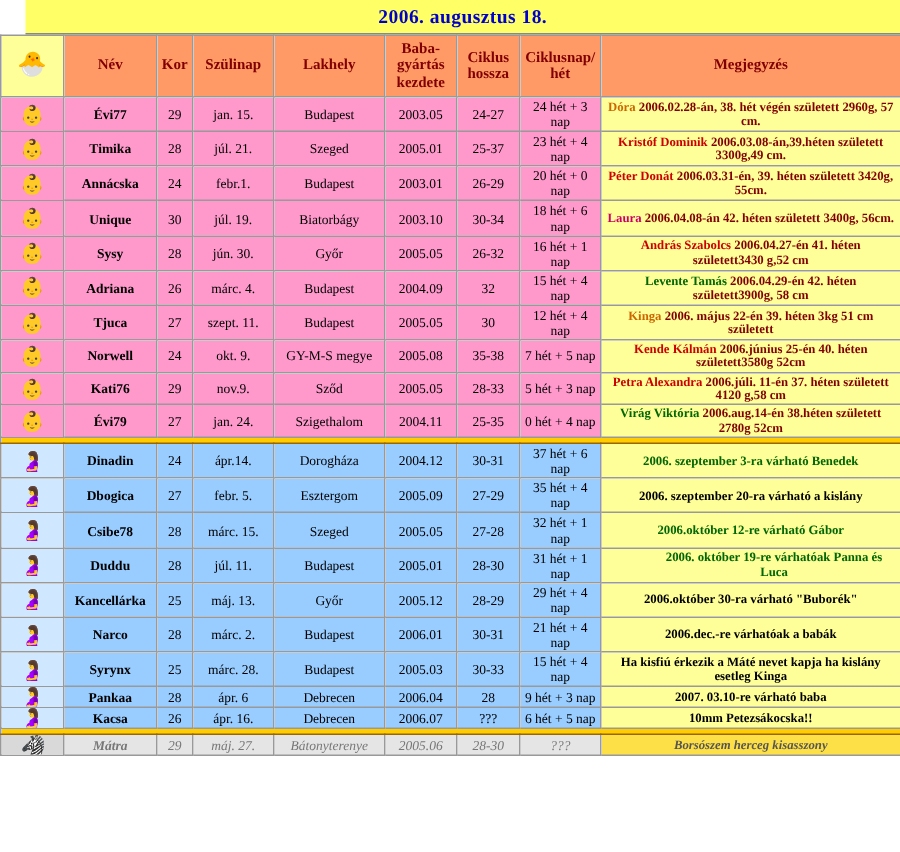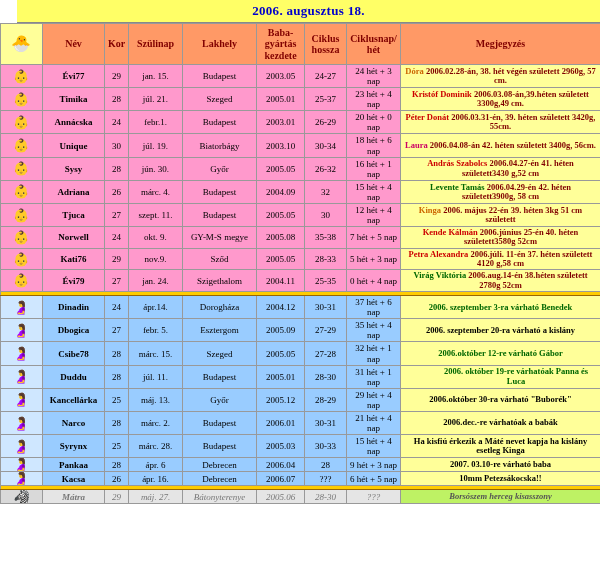--- a/index.html
+++ b/index.html
@@ -72,21 +72,21 @@
     font-weight:bold;
     line-height:1.1;
     padding:1px 2px;
   }
 
   .row-last td{
     background:#e5e5e5;
     color:#777;
     font-style:italic;
   }
-  .row-last .note{background:#bef264;color:#666;}
+  .row-last .note{background:#fde047;color:#666;}
 
   .sep-row td{
     height:3px;padding:0;background:#ffcc00;border-top:1px solid #996600;border-bottom:1px solid #996600;
   }
   .deco-cell{
     padding:0;
     background:#ffccdd;
     position:relative;
   }
   .deco-cell.blue{background:#cfe7ff;}

